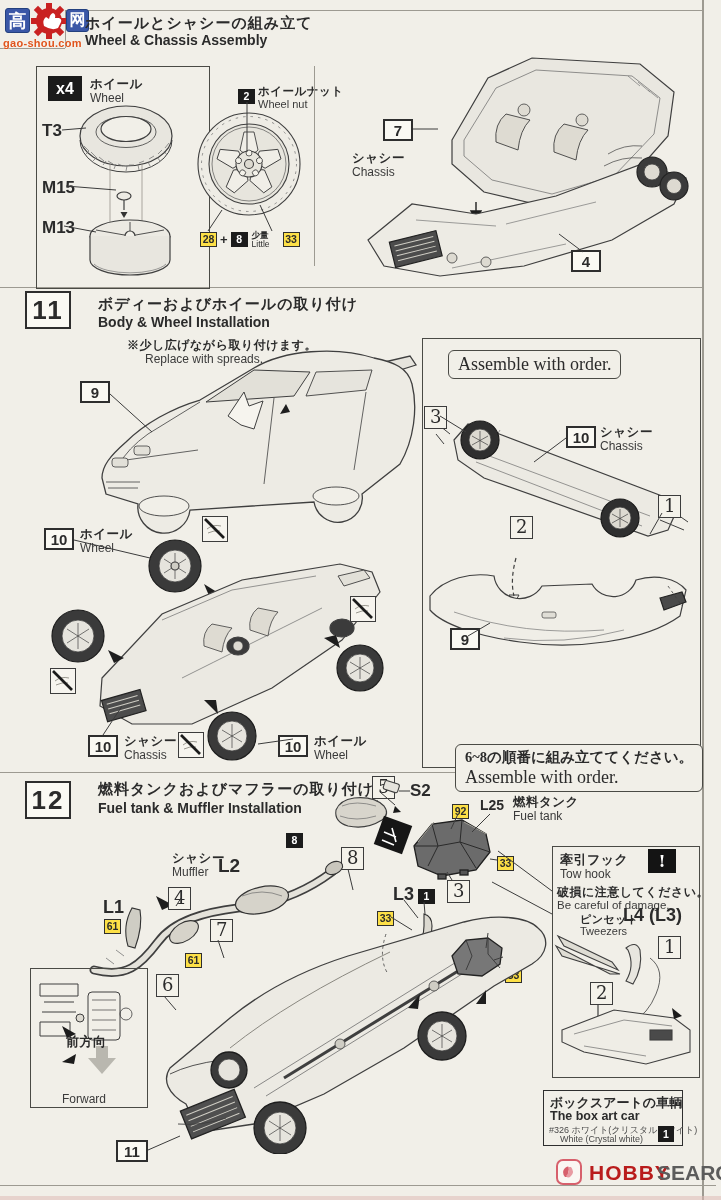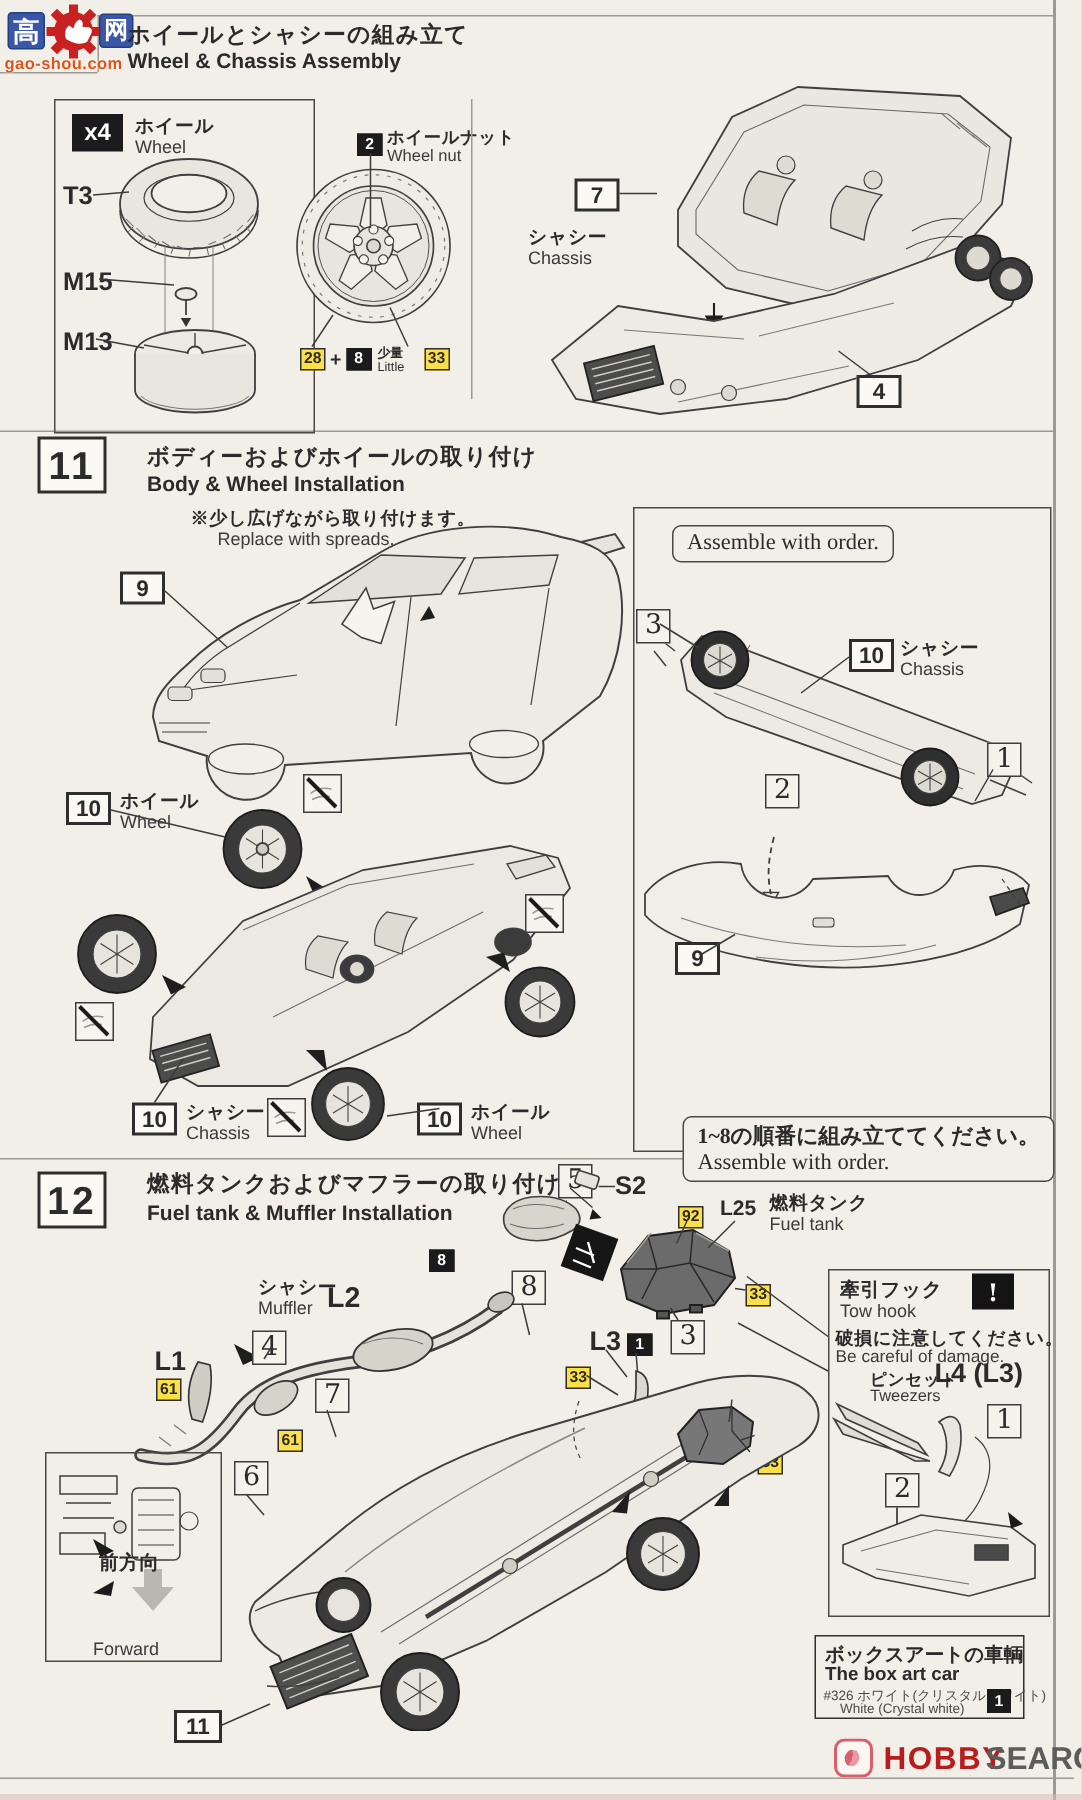--- a/index.html
+++ b/index.html
@@ -23,21 +23,21 @@
        border:1.2px solid #3c3c3c;background:#f4f2ea;padding:1px 5px}
   .badge{display:inline-flex;align-items:center;justify-content:center;min-width:17px;height:15px;padding:0 1px;
          border:1.5px solid #2e2e2e;background:#fde047;font-size:10.5px;font-weight:bold;line-height:1}
   .badge.dark{background:#1b1b1b;color:#fff;border-color:#1b1b1b}
   .abadge{position:absolute}
   .partlbl{position:absolute;font-weight:bold;font-size:17px;white-space:nowrap}
   .noicon{position:absolute;width:26px;height:26px;border:1.3px solid #3c3c3c;background:#f6f4ee}
   .ordernote{position:absolute;border:1.4px solid #4a4a45;border-radius:6px;background:#f1efe8;
              padding:3px 9px;font-family:"Liberation Serif",serif;white-space:nowrap}
   .ordernote .l1{font-size:14.5px;font-weight:600}
-  .ordernote .l2{font-size:15px}
+  .ordernote .l2{font-size:18px}
   .lbl2{position:absolute;white-space:nowrap}
   .bang{position:absolute;width:28px;height:24px;background:#141414;color:#fff;display:flex;align-items:center;
         justify-content:center;font-weight:bold;font-size:16px;font-family:"DejaVu Serif",serif}
   .wm-sq{width:25px;height:25px;background:#3a57a7;color:#fff;display:flex;align-items:center;justify-content:center;
          font-size:18px;font-weight:bold;border-radius:3px;border:1px solid #23407e}
   .hobby-a{font-size:21px;font-weight:bold;letter-spacing:1px;color:#b91c1c}
   .hobby-b{font-size:21px;font-weight:bold;letter-spacing:1px;color:#5c5c5c}
 </style>
 </head>
 <body>
@@ -352,21 +352,21 @@
   </div>
 
   <div>
     <div class="stepbox" style="left:25px;top:781px">
         <span>12</span>
       </div>
     <div class="a title-jp" style="left:98px;top:780px">燃料タンクおよびマフラーの取り付け</div>
     <div class="a title-en" style="left:98px;top:800px">Fuel tank &amp; Muffler Installation</div>
 
     <div class="ordernote" style="left:455px;top:744px">
-      <div class="l1">1~8の順番に組み立ててください。</div>
+      <div class="l1">6~8の順番に組み立ててください。</div>
       <div class="l2">Assemble with order.</div>
     </div>
 
     <div class="ord" style="left:372px;top:776px">5</div>
     <div class="partlbl" style="left:410px;top:781px">S2</div>
     <div class="abadge" style="left:286px;top:830px">
       <span class="badge dark">8</span>
     </div>
     <div class="ord" style="left:341px;top:847px">8</div>
 

